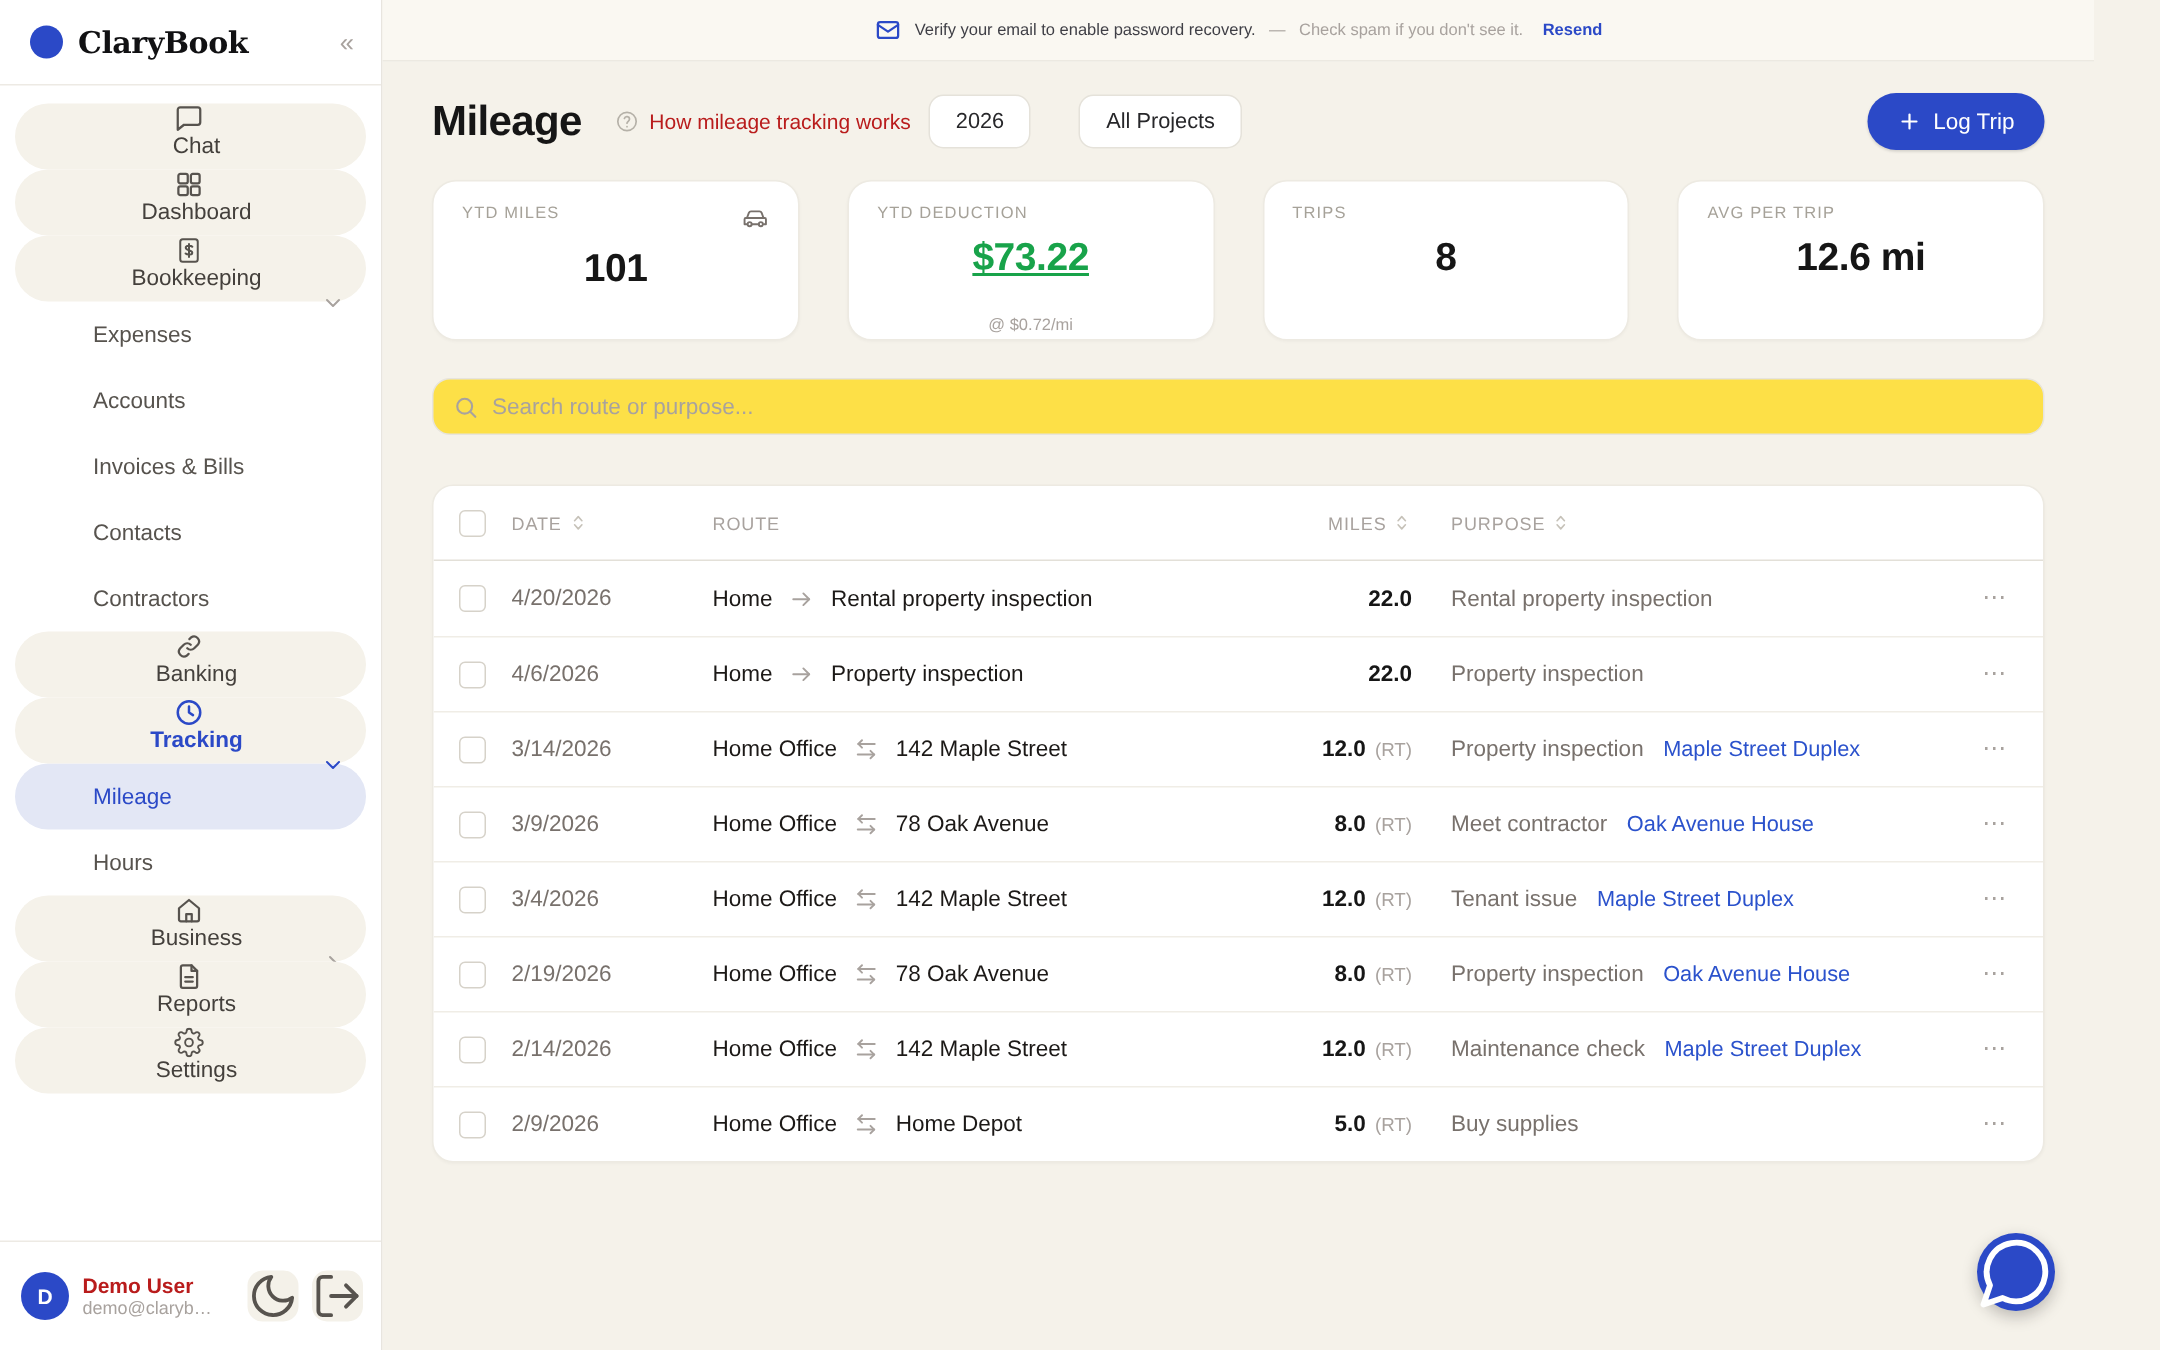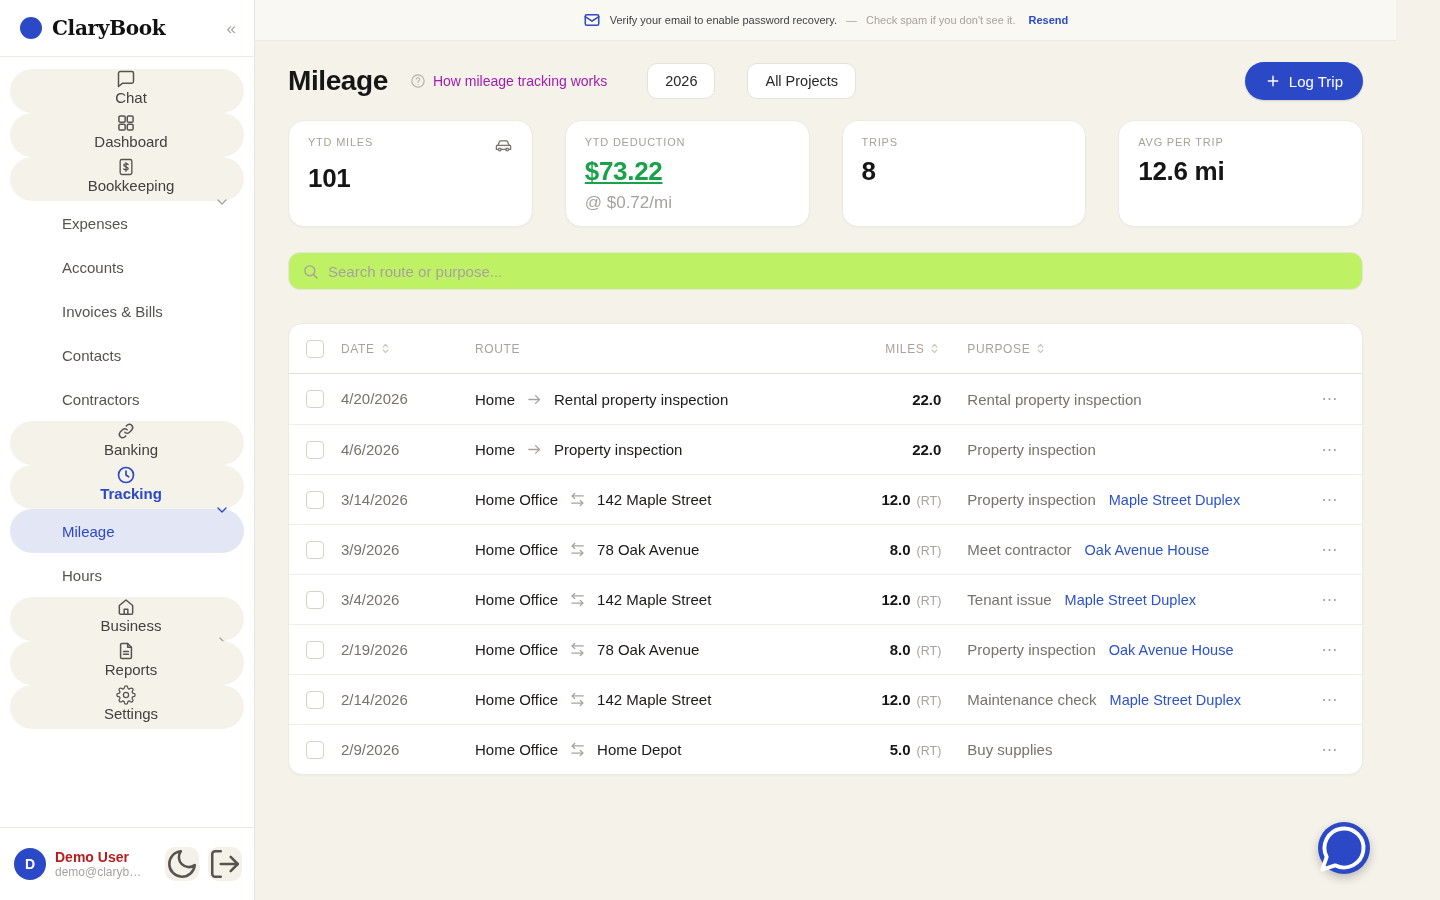--- a/index.html
+++ b/index.html
@@ -37,37 +37,37 @@
   .banner { height:41px; flex:0 0 41px; background:#faf8f2; border-bottom:1px solid #ece9e1; display:flex; align-items:center; justify-content:center; gap:9px; font-size:11px; }
   .banner .icon { width:18px; height:18px; color:#2b49c7; }
   .banner-msg { color:#3f3f46; }
   .banner-sep, .banner-hint { color:#a8a29e; }
   .banner-resend { color:#2b49c7; font-weight:600; cursor:pointer; margin-left:4px; }
 
   .content { padding:21px 33px 0 33px; flex:1; }
 
   .page-head { display:flex; align-items:center; }
   .page-title { font-size:28px; font-weight:700; letter-spacing:-0.4px; color:#161616; }
-  .help { display:flex; align-items:center; gap:7px; margin-left:22px; color:#a21caf; font-size:14px; cursor:pointer; }
+  .help { display:flex; align-items:center; gap:7px; margin-left:22px; color:#b91c1c; font-size:14px; cursor:pointer; }
   .help .icon { width:16px; height:16px; color:#b5b1a8; }
   .filter-select { height:36px; background:#fff; border:1px solid #e5e2da; border-radius:10px; display:flex; align-items:center; padding:0 17px; font-size:14.5px; color:#27272a; margin-left:32px; cursor:pointer; }
-  .filter-select.year { margin-left:40px; }
+  .filter-select.year { margin-left:12px; }
   .btn-primary { margin-left:auto; height:38px; border-radius:19px; background:#2b49c7; color:#fff; display:flex; align-items:center; gap:8px; padding:0 20px; font-size:15px; font-weight:500; cursor:pointer; box-shadow:0 1px 2px rgba(0,0,0,.15); }
   .btn-primary .icon { width:16px; height:16px; }
 
-  .stats { display:grid; grid-template-columns:repeat(4,1fr); gap:32px; margin-top:20px; }
+  .stats { display:grid; grid-template-columns:repeat(4,1fr); gap:32px; margin-top:20px;text-align:center; }
   .stat-card { background:#fff; border:1px solid #edeae2; border-radius:16px; height:107px; padding:15px 19px; box-shadow:0 1px 2px rgba(28,25,23,.03); }
   .stat-top { display:flex; align-items:flex-start; justify-content:space-between; }
   .stat-label { font-size:11px; letter-spacing:.07em; color:#a6a299; font-weight:500; }
   .stat-top .icon { width:19px; height:19px; color:#78716c; }
   .stat-value { margin-top:8px; font-size:26px; font-weight:700; color:#161616; letter-spacing:-0.3px; }
   .stat-value.green { color:#18a34a;text-decoration:underline; }
-  .stat-sub { margin-top:6px; font-size:17px; color:#a8a29e; }
-
-  .searchbar { margin-top:25px; height:38px; background:#bef264; border:1px solid #e7e4dc; border-radius:12px; display:flex; align-items:center; padding:0 13px; gap:9px; }
+  .stat-sub { margin-top:24px; font-size:11px; color:#a8a29e; }
+
+  .searchbar { margin-top:25px; height:38px; background:#fde047; border:1px solid #e7e4dc; border-radius:12px; display:flex; align-items:center; padding:0 13px; gap:9px; }
   .searchbar .icon { width:17px; height:17px; color:#a8a29e; flex:0 0 auto; }
   .searchbar input { border:none; outline:none; background:transparent; font-family:inherit; font-size:15px; color:#27272a; flex:1; }
   .searchbar input::placeholder { color:#a8a29e; }
 
   .trip-table { margin-top:33px; background:#fff; border:1px solid #edeae2; border-radius:14px; box-shadow:0 1px 2px rgba(28,25,23,.03); overflow:hidden; }
   .t-row { display:flex; align-items:center; min-height:50px; }
   .t-head { height:49px; border-bottom:1px solid #e3e0d8; color:#a8a29e; font-size:12px; letter-spacing:.05em; font-weight:500; }
   .t-body .t-row { border-top:1px solid #f0ede6; }
   .t-body .t-row:first-child { border-top:none; }
 

